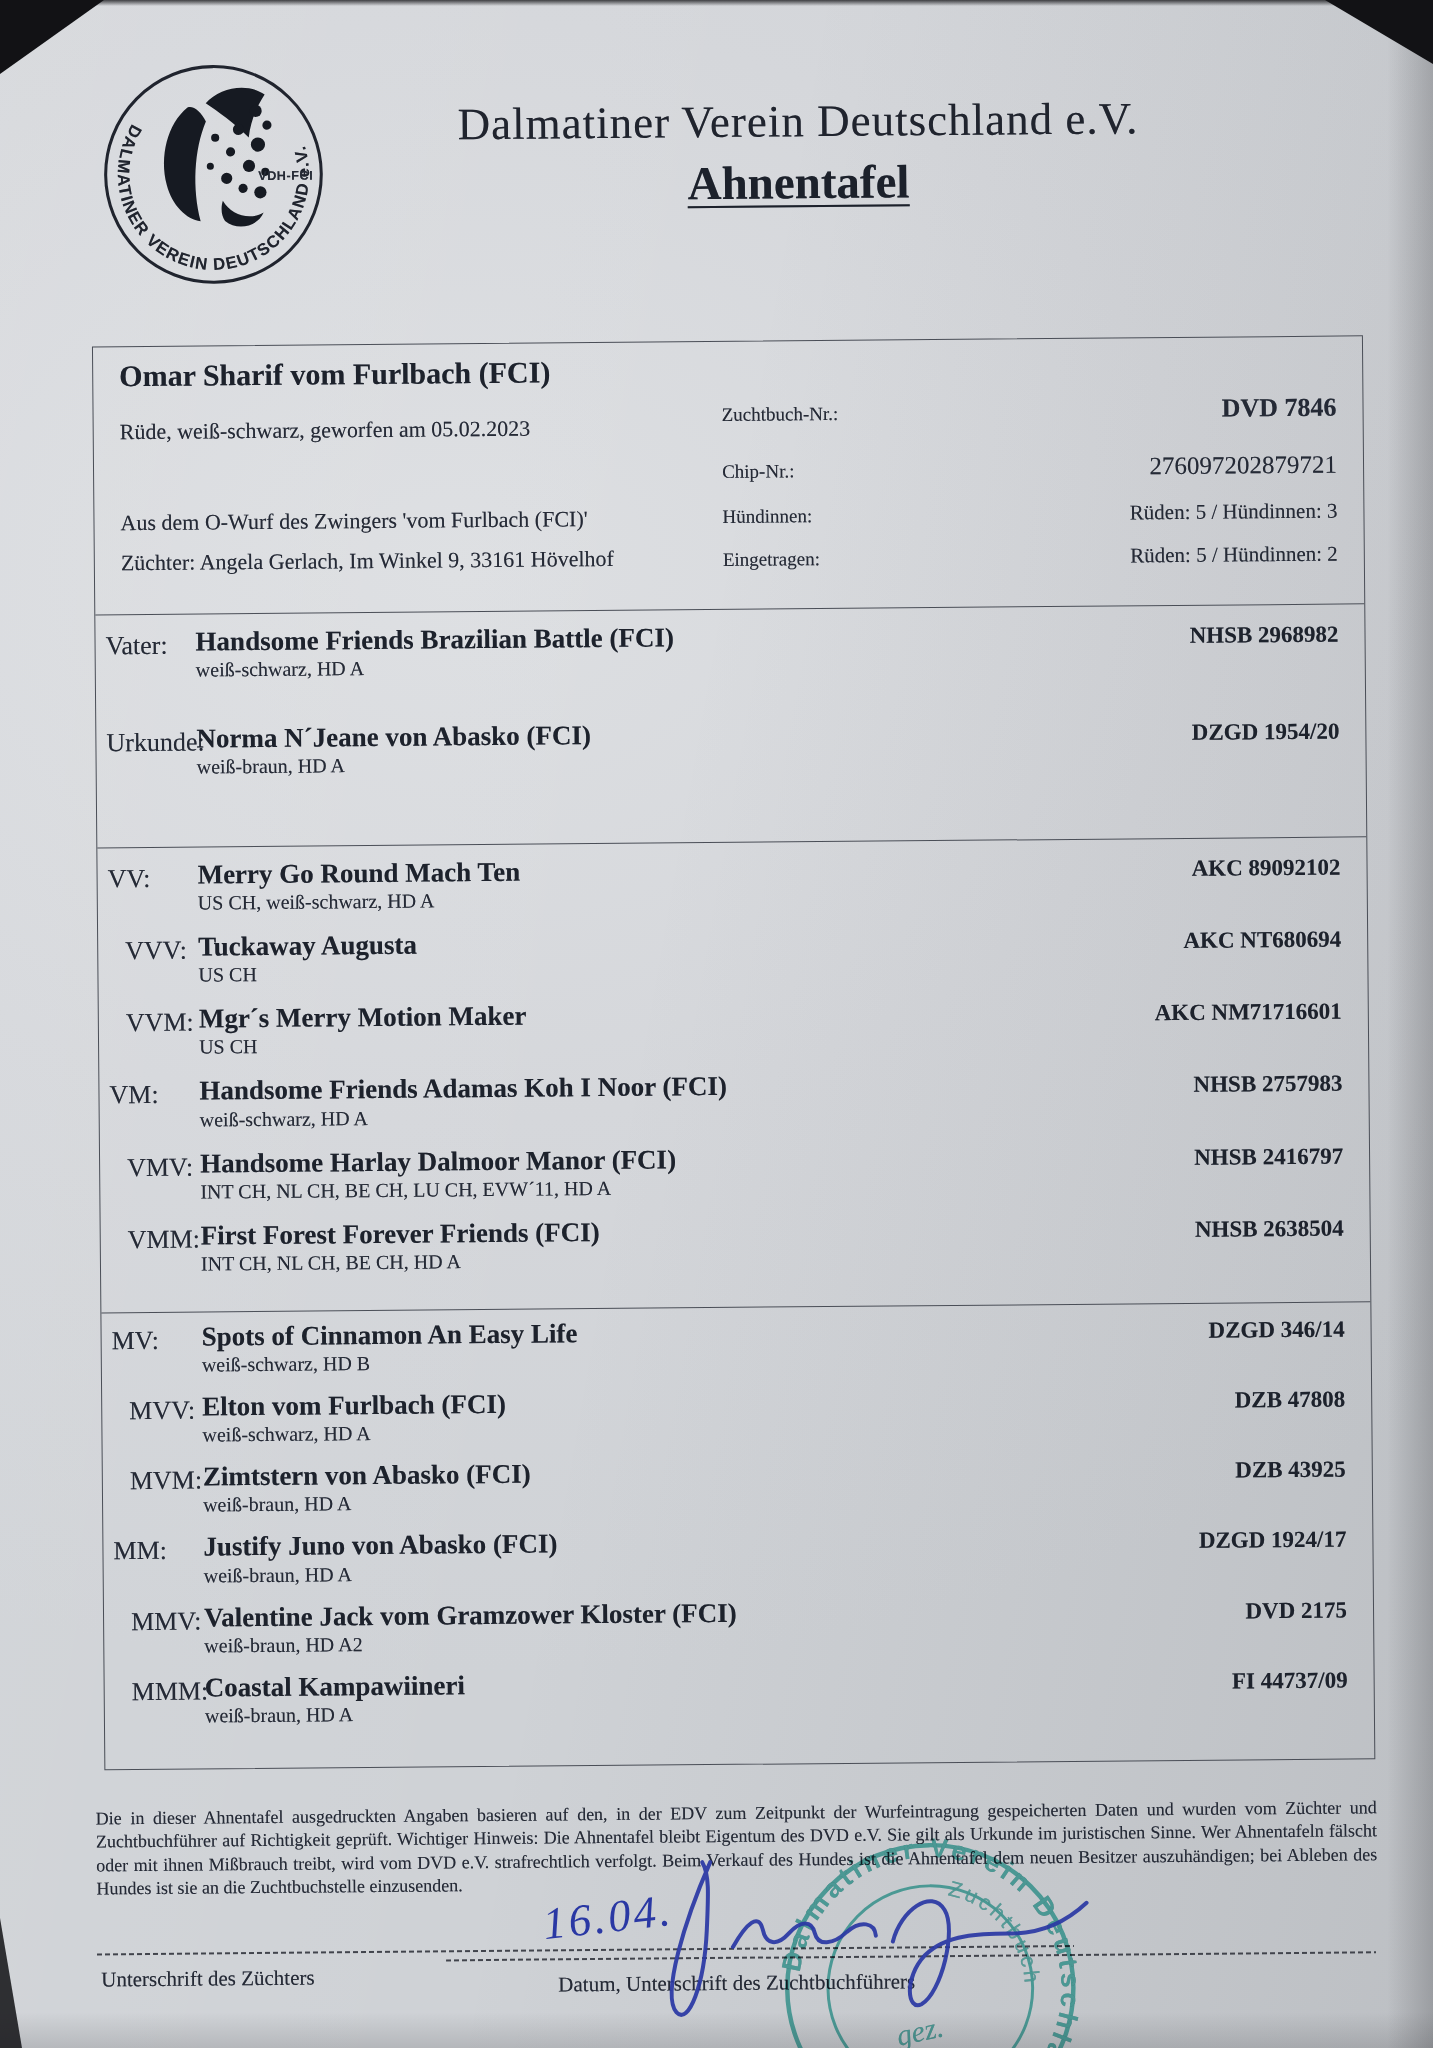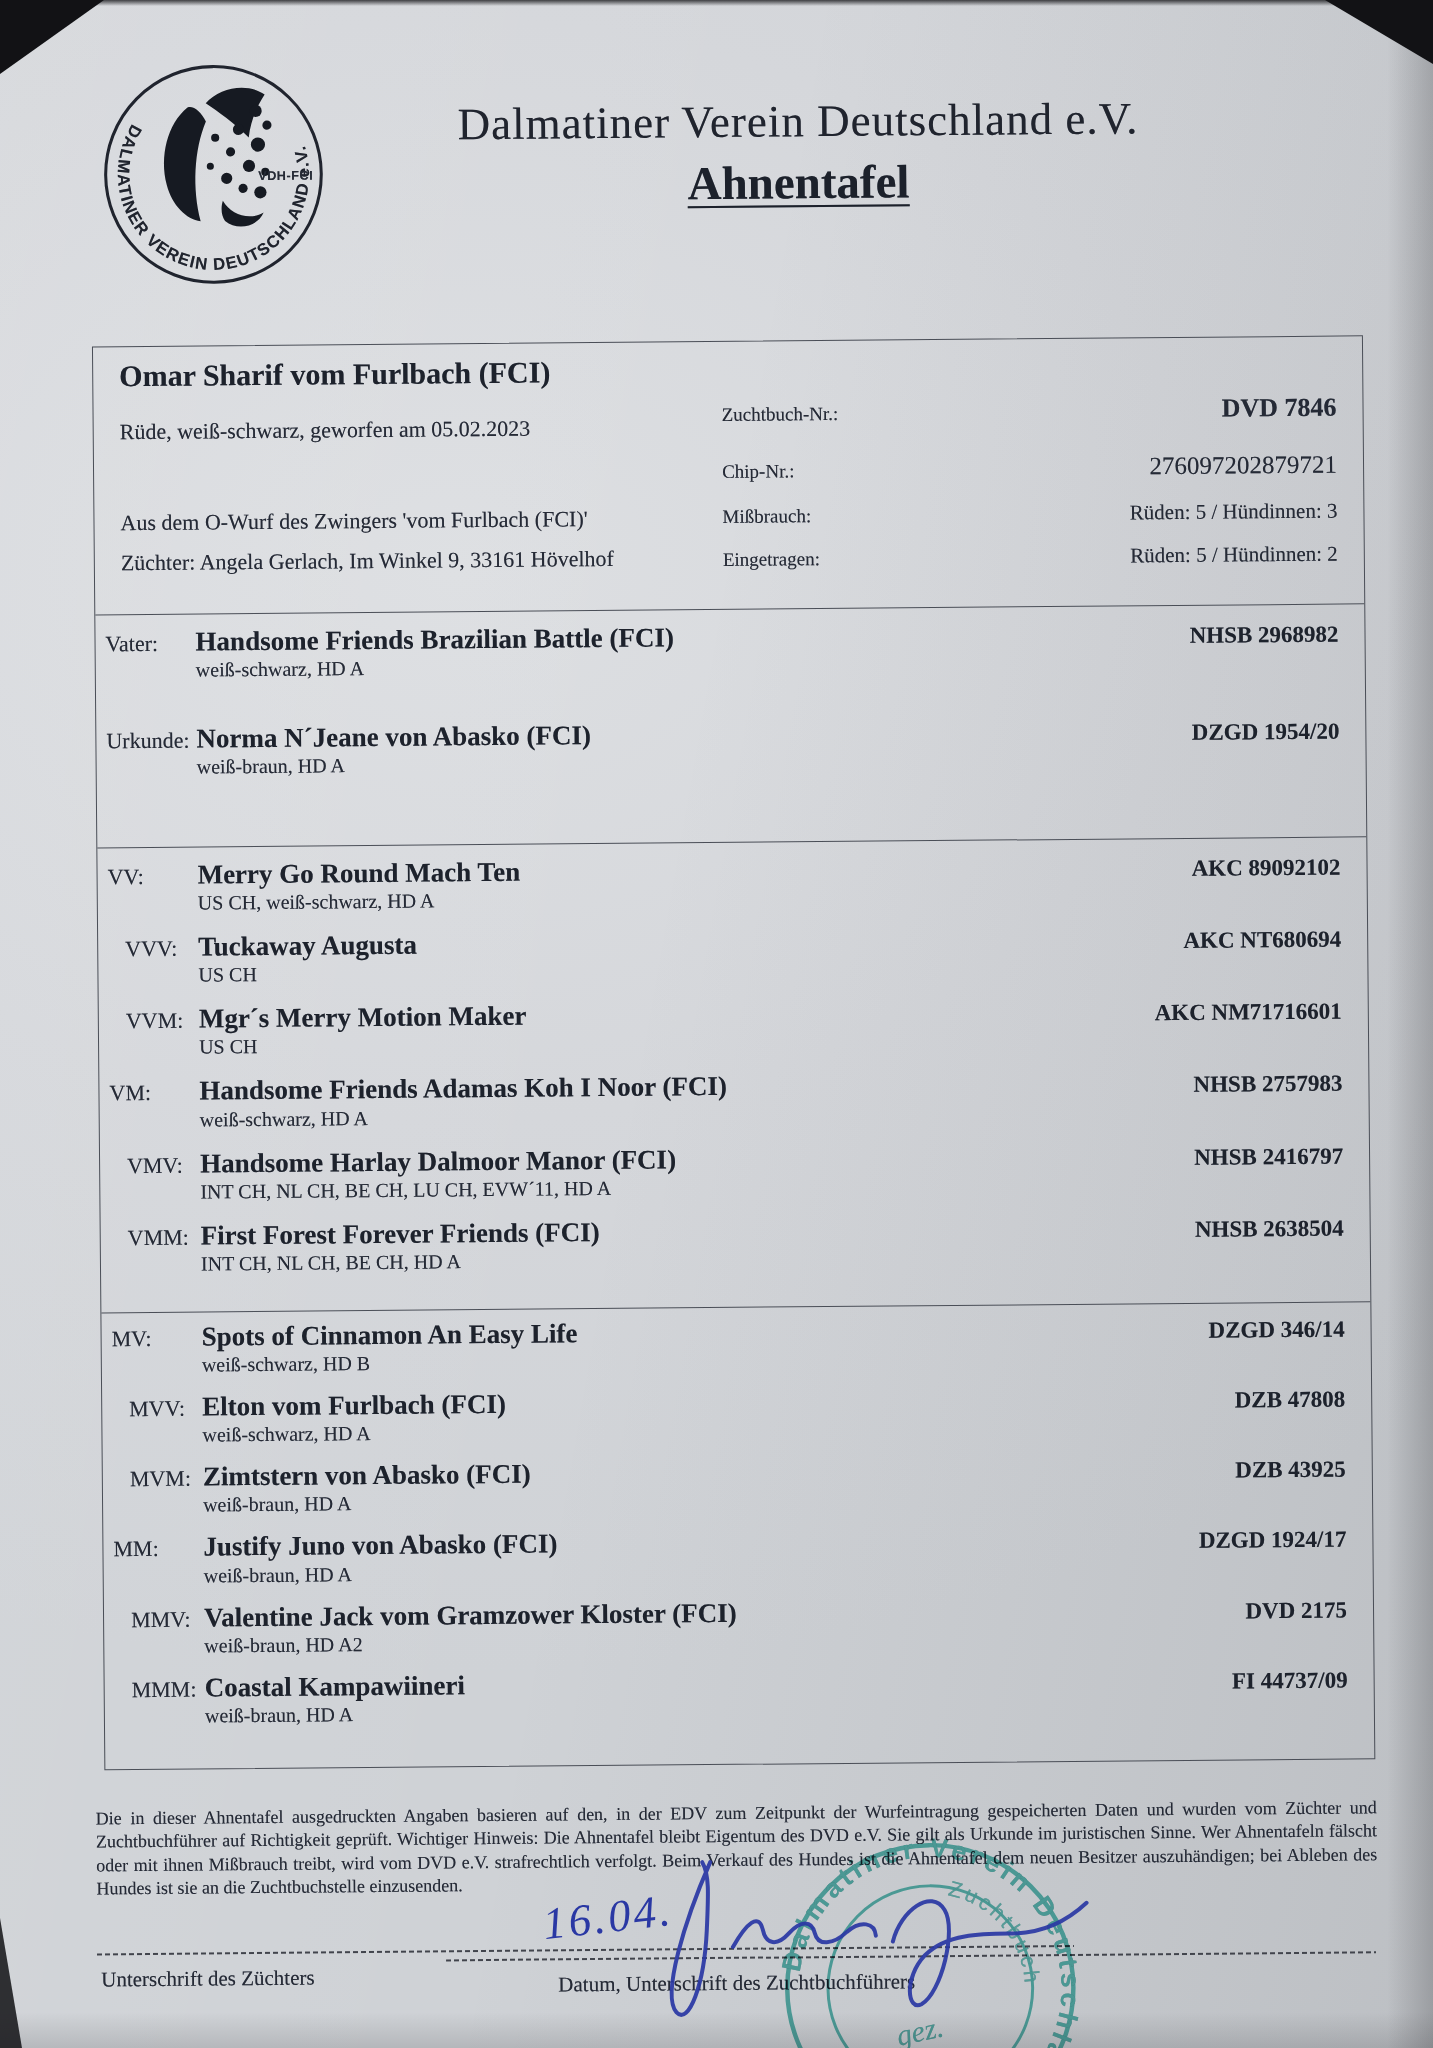--- a/index.html
+++ b/index.html
@@ -59,21 +59,21 @@
   .meta.m3 { top:203px; }
   .field { position:absolute; left:628px; right:26px; display:flex;
     justify-content:space-between; align-items:baseline; }
   .field .flabel { font-size:19px; }
   .field.f0 { top:56px; }  .field.f0 .fvalue { font-size:26px; font-weight:bold; }
   .field.f1 { top:114px; } .field.f1 .fvalue { font-size:25px; }
   .field.f2 { top:162px; } .field.f2 .fvalue { font-size:21px; }
   .field.f3 { top:205px; } .field.f3 .fvalue { font-size:21px; }
 
   .prow { display:flex; align-items:flex-start; padding:0 26px 0 10px; }
-  .plabel { flex:none; width:90px; font-size:22px; padding-top:3px; box-sizing:border-box; }
+  .plabel { flex:none; width:90px; font-size:26px; padding-top:3px; box-sizing:border-box; }
   .plabel.indent { padding-left:17px; }
   .pbody { flex:1; min-width:0; }
   .pname { display:block; font-weight:bold; font-size:27px; line-height:1.08; color:#1d222c; }
   .pdet { display:block; font-size:20px; line-height:1.3; }
   .preg { flex:none; font-weight:bold; font-size:23px; padding-top:4px; white-space:nowrap; color:#1d222c; }
   .parents .prow.r0 { margin-top:13px; margin-bottom:42px; }
   .sire .prow { margin-bottom:17px; }
   .dam .prow { margin-bottom:15px; }
 
   
@@ -143,21 +143,21 @@
 
       <div class="field f0">
         <span class="flabel">Zuchtbuch-Nr.:</span>
         <span class="fvalue">DVD 7846</span>
       </div>
       <div class="field f1">
         <span class="flabel">Chip-Nr.:</span>
         <span class="fvalue">276097202879721</span>
       </div>
       <div class="field f2">
-        <span class="flabel">Mißbrauch:</span>
+        <span class="flabel">Hündinnen:</span>
         <span class="fvalue">Rüden: 5 / Hündinnen: 3</span>
       </div>
       <div class="field f3">
         <span class="flabel">Eingetragen:</span>
         <span class="fvalue">Rüden: 5 / Hündinnen: 2</span>
       </div>
     </div>
 
     <div class="sec parents">
       <div class="prow r0">

